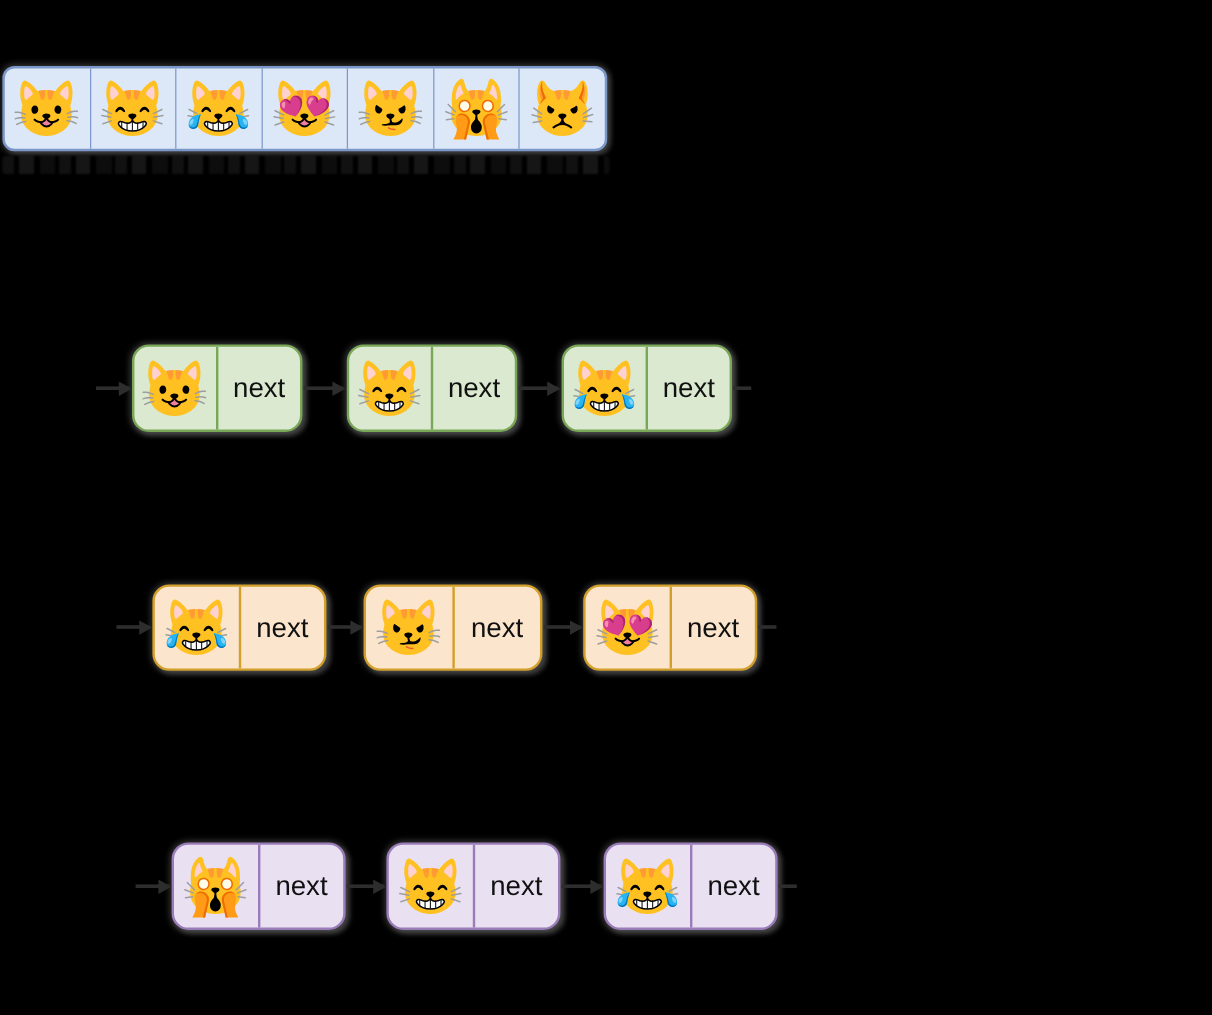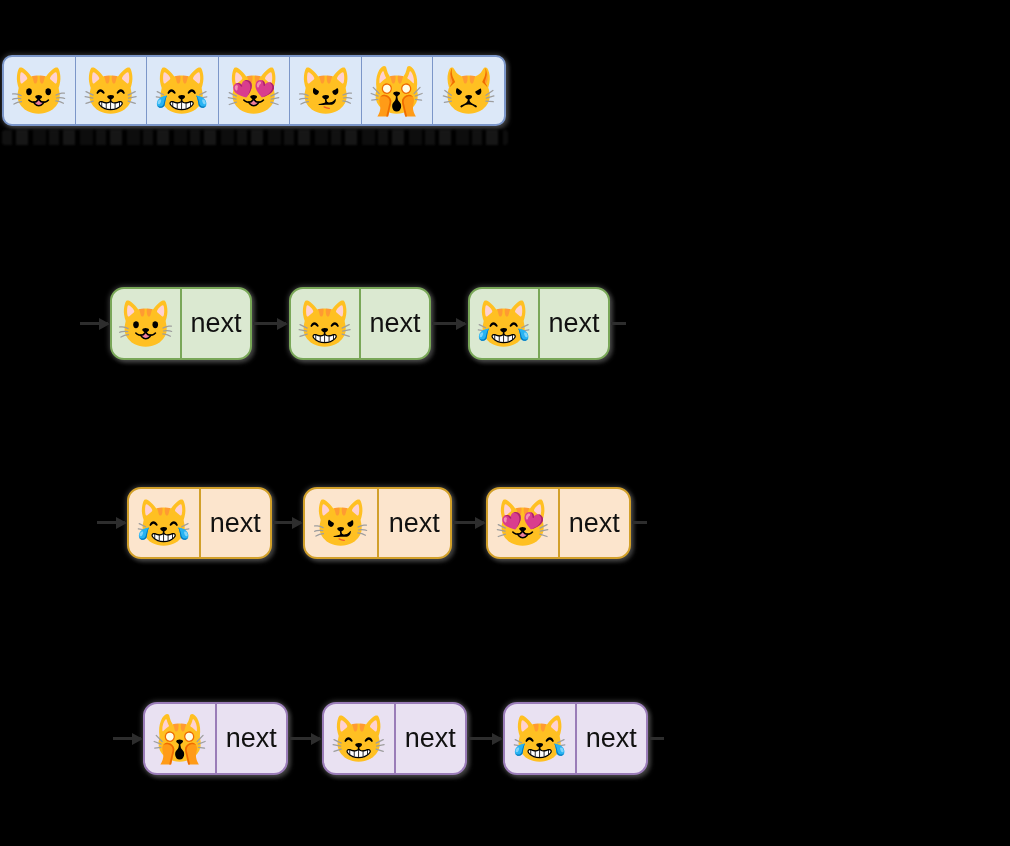--- a/index.html
+++ b/index.html
@@ -35,21 +35,21 @@
 
   
   .node{
     position:absolute;display:flex;box-sizing:border-box;
     border-radius:14px;
     box-shadow:0 0 5px 1px rgba(128,128,128,.45), 3px 3px 4px rgba(110,110,110,.40);
   }
   .node .cell{flex:1;display:flex;align-items:center;justify-content:center;}
   .node .ecell{border-right-style:solid;border-right-width:2px;}
   .emj-md{font-size:46px;line-height:1;}
-  .nextlbl{font-size:27px;color:var(--label-text,#111);}
+  .nextlbl{font-size:23px;color:var(--label-text,#111);}
 
   .green {background:var(--green-fill ,#dbe9d1);border:2.5px solid var(--green-border ,#79a758);}
   .green  .ecell{border-right-color:var(--green-border ,#79a758);}
   .orange{background:var(--orange-fill,#fce5cd);border:2.5px solid var(--orange-border,#d2a02a);}
   .orange .ecell{border-right-color:var(--orange-border,#d2a02a);}
   .purple{background:var(--purple-fill,#e9e1f2);border:2.5px solid var(--purple-border,#9a7cb8);}
   .purple .ecell{border-right-color:var(--purple-border,#9a7cb8);}
 
   
   .arrow{position:absolute;height:0;border-top:3px solid var(--arrow,#2d2d2d);}

